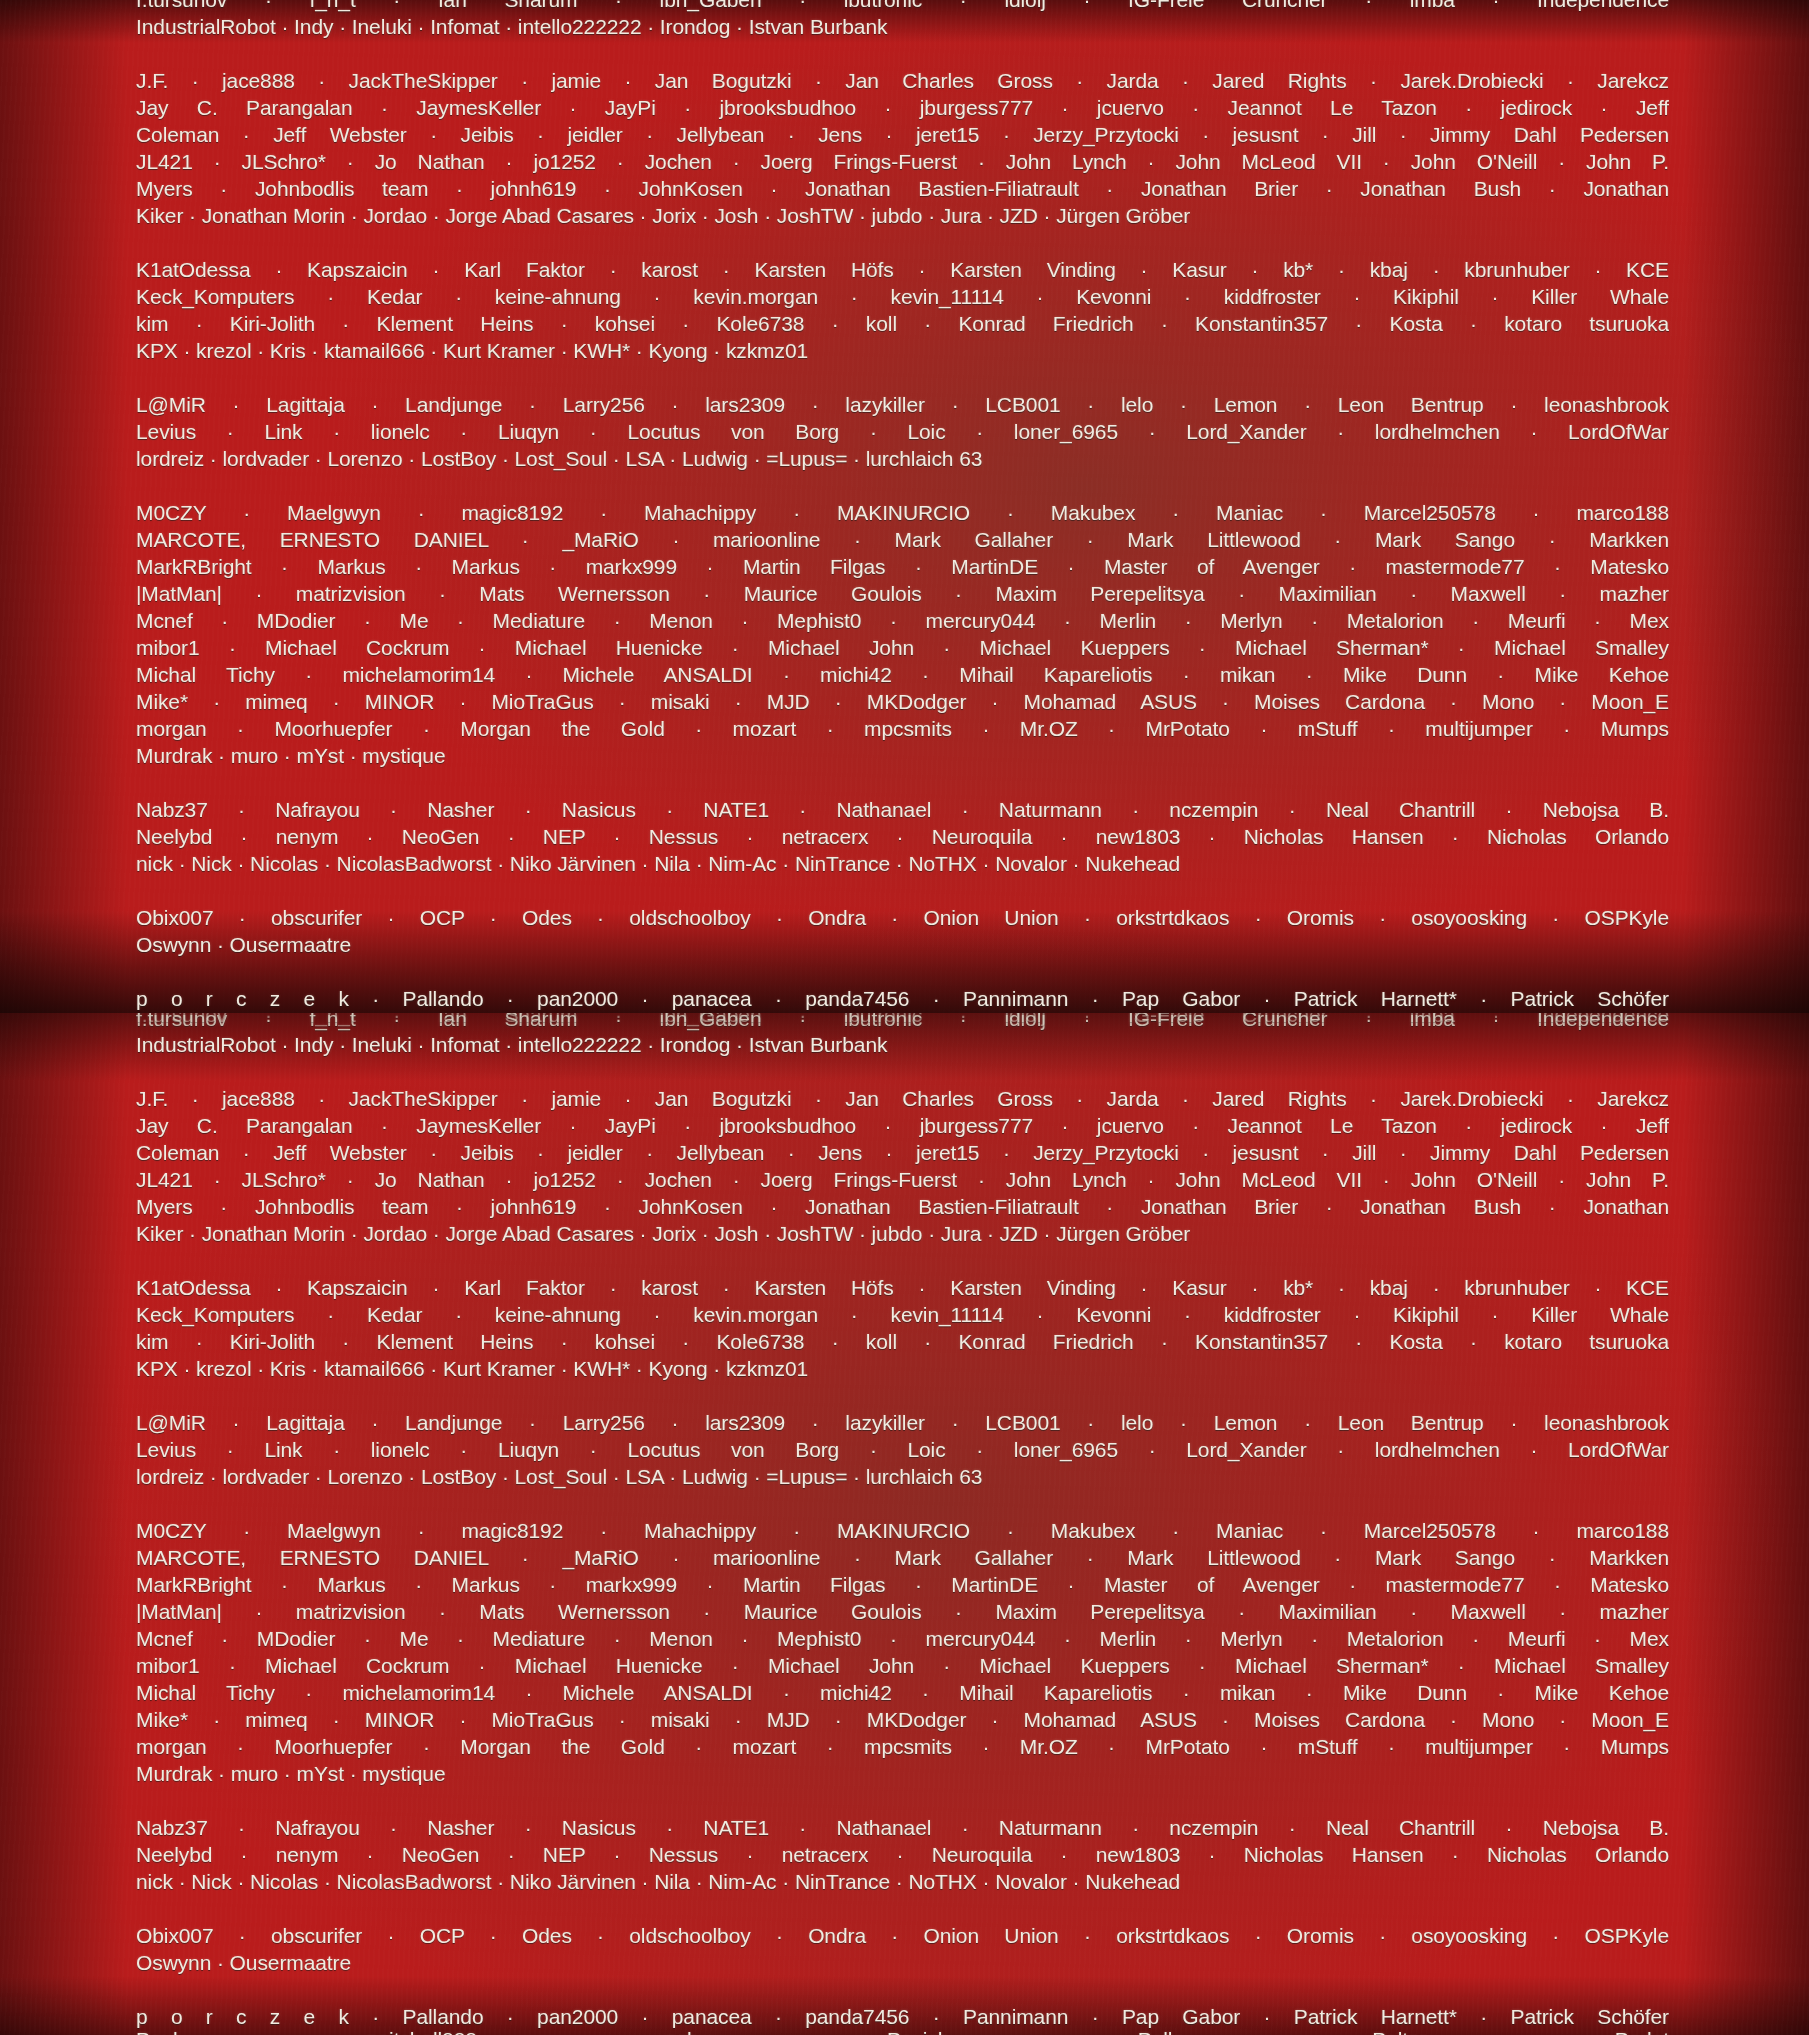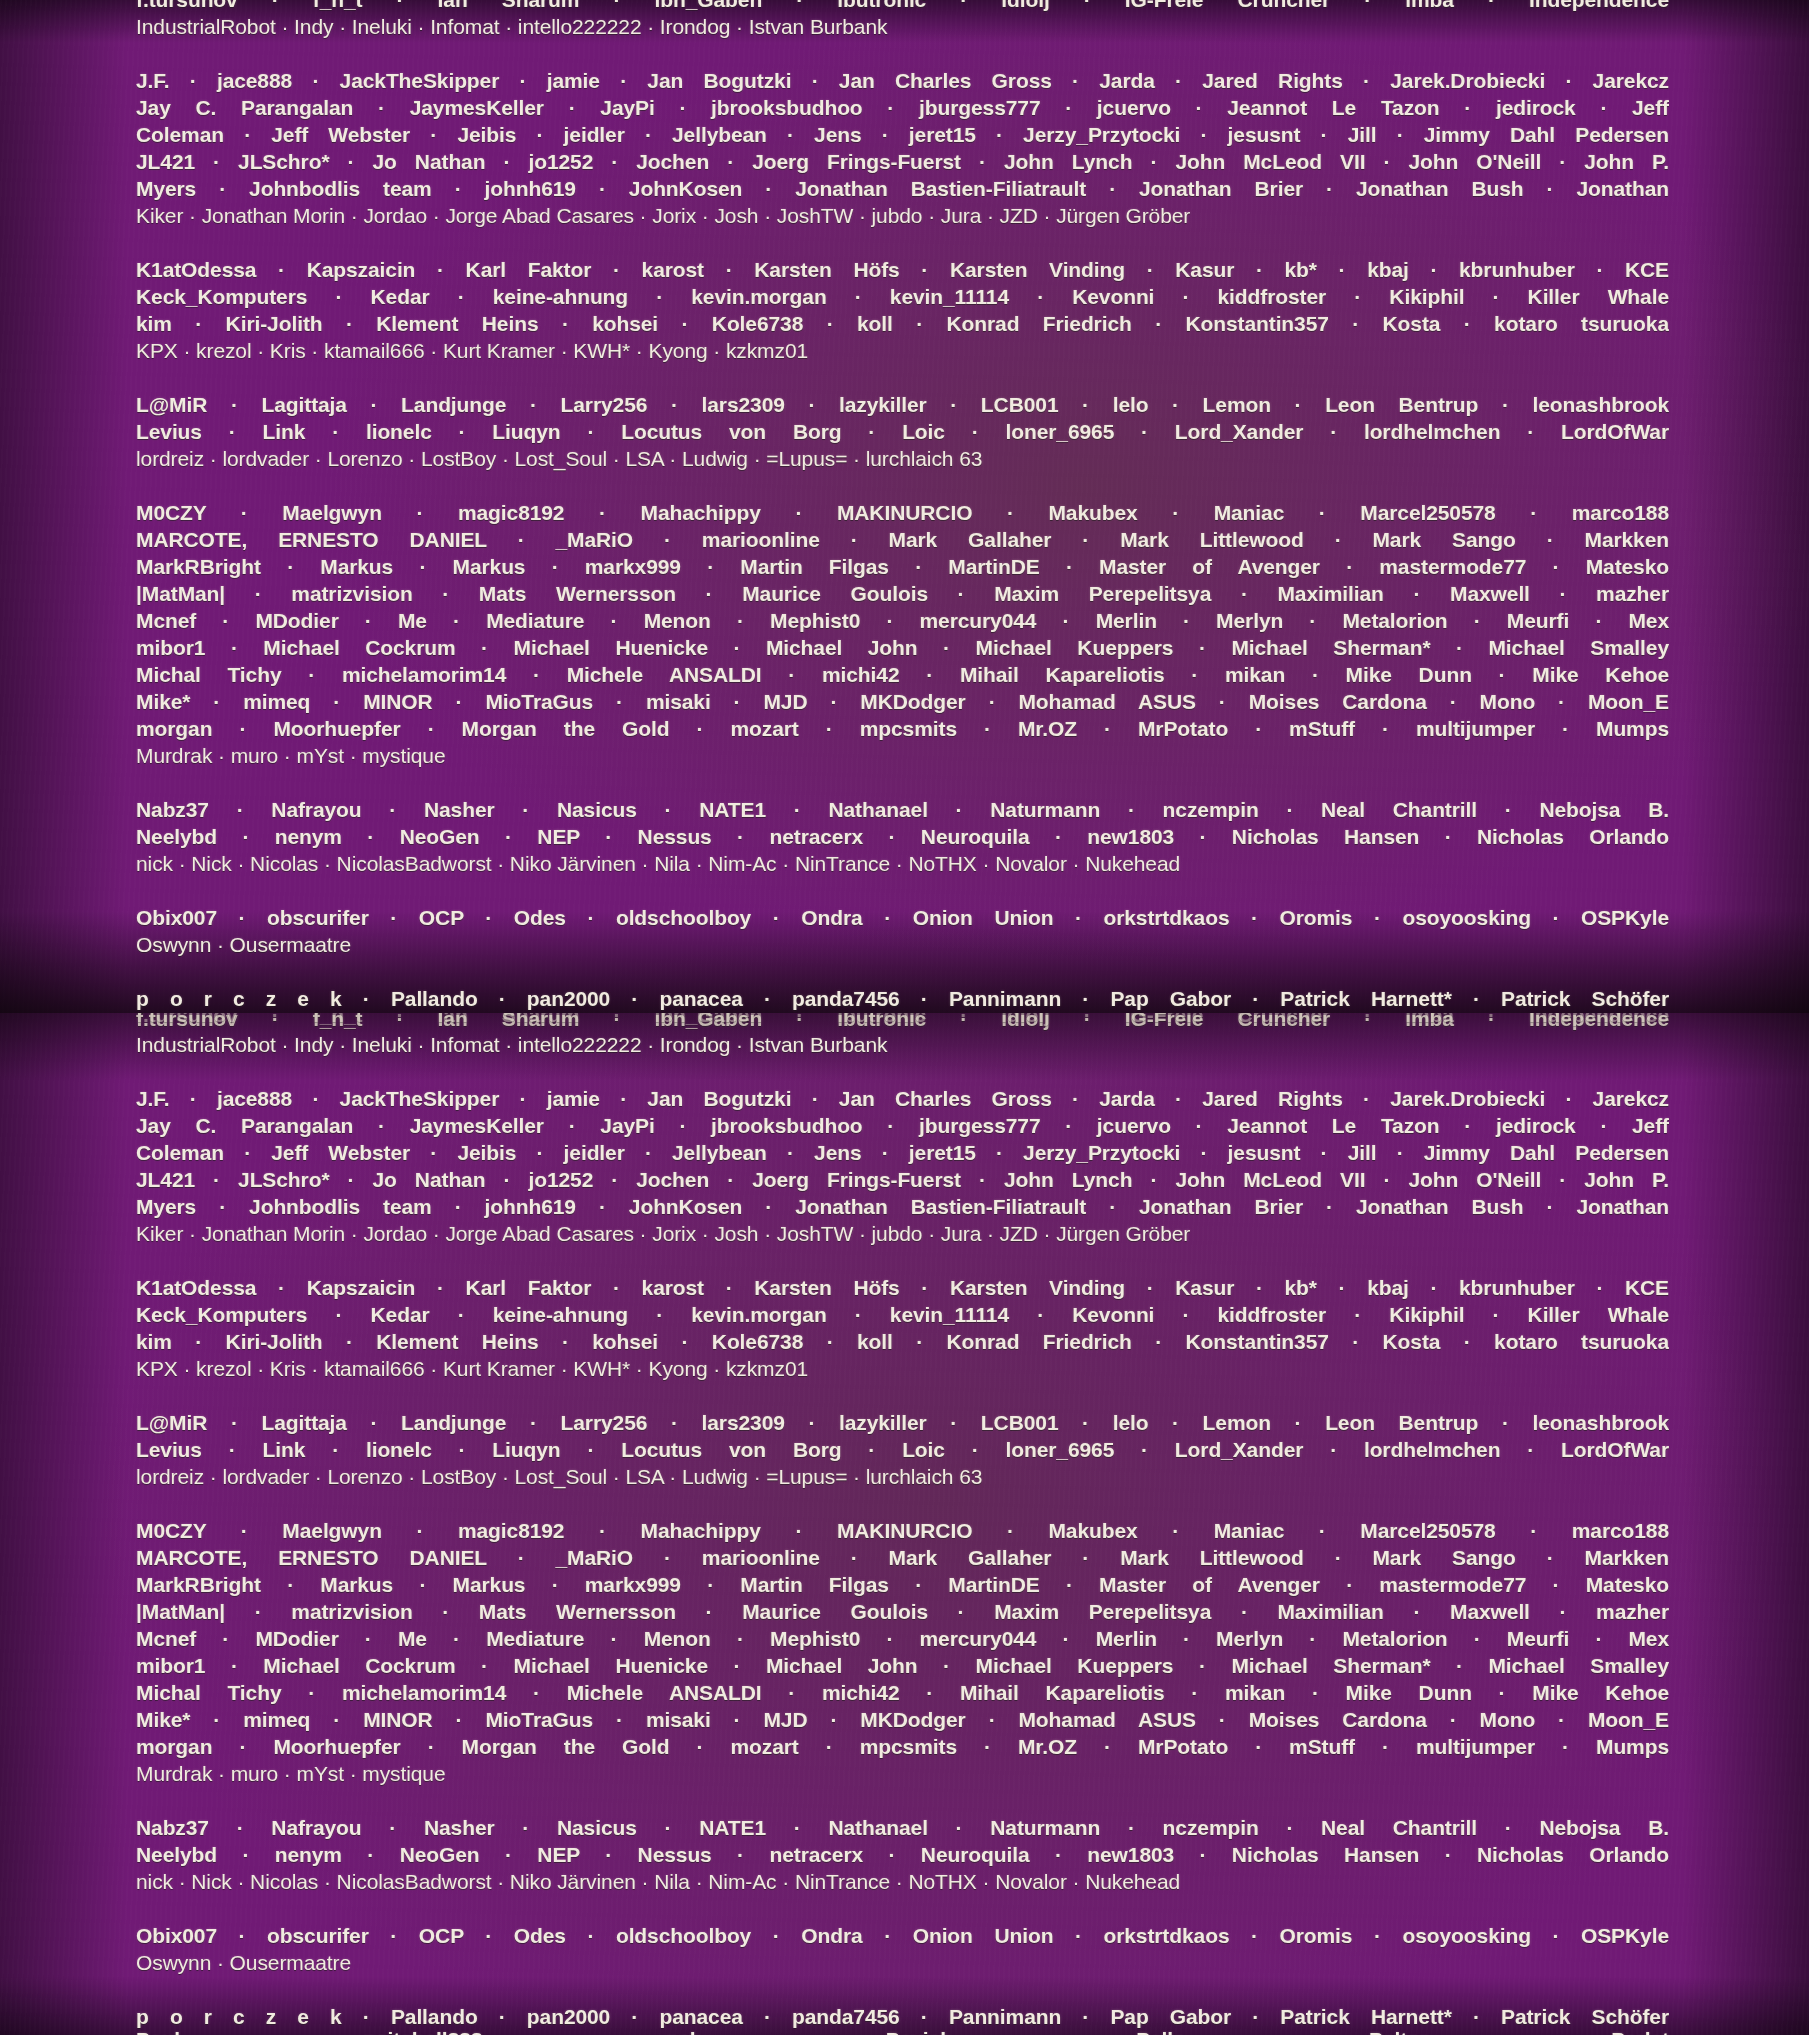--- a/index.html
+++ b/index.html
@@ -1,16 +1,16 @@
 <!DOCTYPE html>
 <html style="font-size:7.2px"><head>
 <meta charset="utf-8">
 <style>
   html,body{margin:0;padding:0;background:#000;}
-  .screen{position:relative;width:1809px;height:2035px;overflow:hidden;background:#701a75;}
+  .screen{position:relative;width:1809px;height:2035px;overflow:hidden;background:#b91c1c;}
 
   .bg{position:absolute;inset:0;
     background:
       repeating-linear-gradient(93deg, rgba(255,250,240,.012) 0 1.8px, rgba(0,0,0,0) 1.8px 5px),
       radial-gradient(1085px 678px at 60% 24%, rgba(84,67,48,.45), rgba(0,0,0,0) 70%),
       radial-gradient(1176px 814px at 52% 74%, rgba(76,61,45,.40), rgba(0,0,0,0) 72%),
       linear-gradient(180deg, rgba(0,0,0,.52), rgba(0,0,0,0) 43px),
       linear-gradient(0deg, rgba(0,0,0,.5), rgba(0,0,0,0) 59px),
       linear-gradient(90deg, rgba(0,0,0,.42), rgba(0,0,0,0) 127px, rgba(0,0,0,0) 1683px, rgba(0,0,0,.48));
   }
@@ -25,21 +25,21 @@
   .copy2{top:1031px;height:1004px;}
 
   .block{margin:0 0 27px 0;}
   .block:last-child{margin-bottom:0;}
 
   .line{margin:0;
     font-family:"Liberation Sans","DejaVu Sans",sans-serif;
     font-size:21px;line-height:27px;font-weight:400;
     color:#f1ebe0;letter-spacing:-0.1px;white-space:normal;
     text-shadow:0 0 2.7px rgba(238,228,212,.28), 0 0.5px 0.9px rgba(0,0,0,.6);}
-  .line.just{text-align:justify;text-align-last:justify;font-weight:bold;}
+  .line.just{text-align:justify;text-align-last:justify;}
   .line.left{text-align:left;}
   .line.partial{margin-top:-3.6px;}
 
   .ghost-clip{position:absolute;left:136px;top:1013px;width:1533px;height:23.5px;overflow:hidden;z-index:3;}
   .ghost-clip .line{position:absolute;left:0;top:0;width:100%;margin:-8.1px 0 0 0;
     color:#d8d0c2;opacity:.88;filter:blur(0.2px);}
   .ghost-clip .line.g2{margin-top:-12.2px;opacity:.5;}
 </style>
 </head>
 <body>

